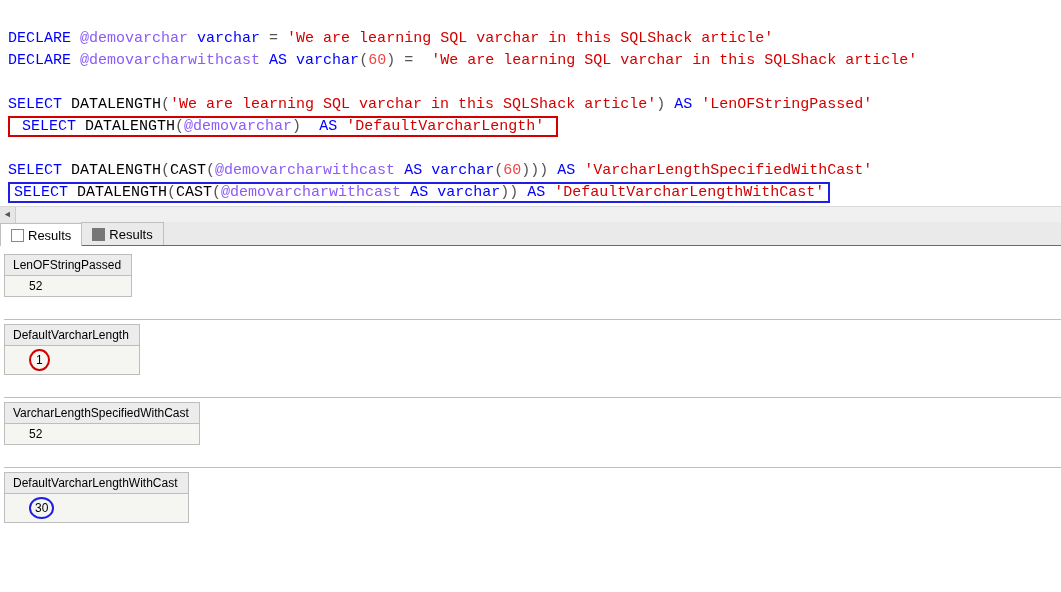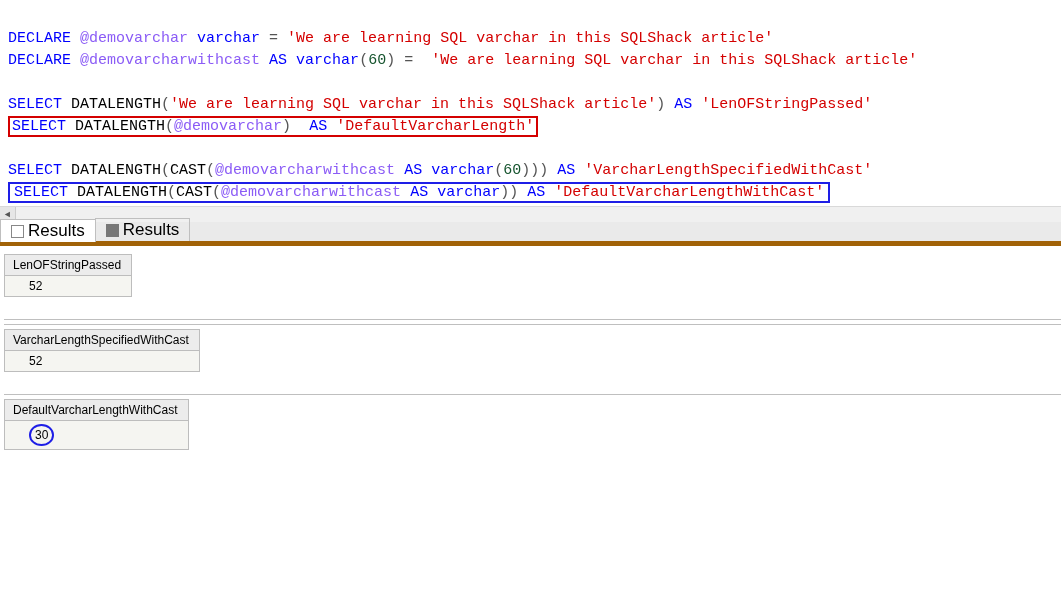--- a/index.html
+++ b/index.html
@@ -4,29 +4,29 @@
 <style>
   * { margin:0; padding:0; box-sizing:border-box; }
   body { font-family: Consolas, 'Courier New', monospace; font-size:15px; background:#fff; color:#000; width:1061px; }
   .code-pane { padding:6px 8px 2px 8px; background:#fff; line-height:22px; white-space:pre; overflow:hidden; }
   .kw { color:#0000ff; }      
   .type { color:#0000ff; }    
   .func { color:#000000;text-align:center; }    
   .str { color:#d40000; }     
   .var { color:#8b5cf6; }        
   .punc { color:#555; }       
-  .num { color:#14532d; }
+  .num { color:#ef4444; }
 
-  .hl-red { border:2px solid #d40000; padding:0 2px; }
+  .hl-red { border:2px solid #d40000; padding:0 12px; }
   .hl-blue { border:2px solid #1e1ee6; padding:0 4px; }
 
   .scroll-strip { height:16px; background:#f0f0f0; border-top:1px solid #d9d9d9; display:flex; align-items:center; }
   .scroll-left { width:16px; height:16px; background:#e6e6e6; display:flex; align-items:center; justify-content:center; font-size:9px; color:#555; border-right:1px solid #ccc; }
 
-  .tabs { display:flex; align-items:flex-end; background:#eaeaea; border-bottom:5px solid #a16207; height:24px; font-family:'Segoe UI', Tahoma, sans-serif; font-size:17px; }
+  .tabs { display:flex; align-items:flex-end; background:#eaeaea; border-bottom:1px solid #a16207; height:24px; font-family:'Segoe UI', Tahoma, sans-serif; font-size:13px; }
   .tab { padding:2px 10px; height:23px; display:flex; align-items:center; gap:4px; border:1px solid #bfbfbf; border-bottom:none; margin-right:-1px; }
   .tab.active { background:#fff; position:relative; top:1px; }
   .tab-icon { width:13px; height:13px; display:inline-block; }
   .icon-grid { background:linear-gradient(#fff,#fff); border:1px solid #888; }
   .icon-msg { background:linear-gradient(#777,#777); }
 
   .results-pane { font-family:'Segoe UI', Tahoma, sans-serif; font-size:12px; padding:4px 0 10px 4px; }
   .result-block { margin:4px 0 22px 0; }
   .result-table { border-collapse:collapse; }
   .result-table th { background:#ececec; border:1px solid #bdbdbd; padding:3px 10px 3px 8px; font-weight:normal; text-align:left; white-space:nowrap; }
@@ -74,20 +74,32 @@
             <th>LenOFStringPassed</th>
           </tr>
       <tr>
             <td>52</td>
           </tr>
     </tbody>
       </table>
   </div>
 
   <div class="row-sep"></div>
+  <div class="result-block">
+    <table class="result-table">
+      <tbody>
+          <tr>
+            <th>DefaultVarcharLength</th>
+          </tr>
+      <tr>
+            <td><span class="circle-red">1</span></td>
+          </tr>
+    </tbody>
+      </table>
+  </div>
 
   <div class="row-sep"></div>
   <div class="result-block">
     <table class="result-table">
       <tbody>
           <tr>
             <th>VarcharLengthSpecifiedWithCast</th>
           </tr>
       <tr>
             <td>52</td>

